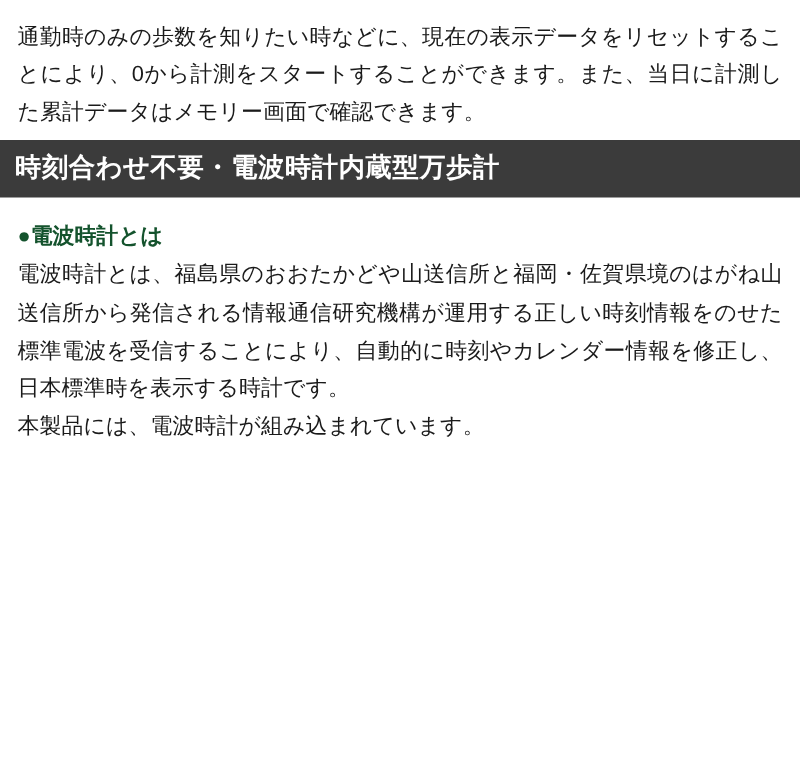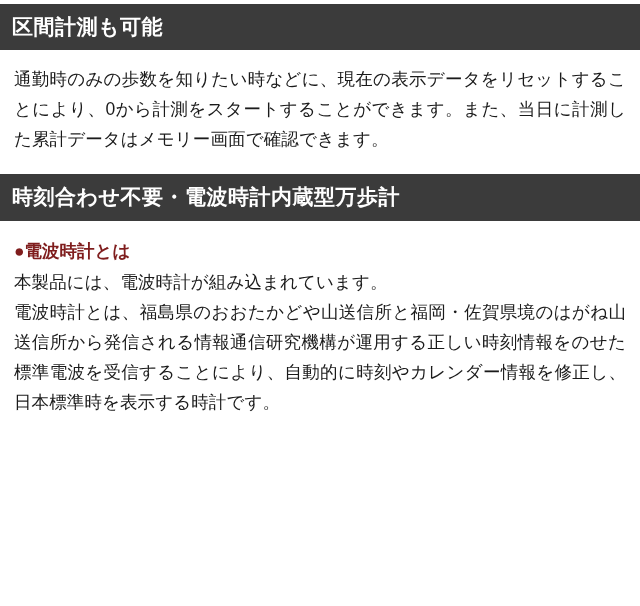--- a/index.html
+++ b/index.html
@@ -27,70 +27,69 @@
     font-weight: bold;
     letter-spacing: 0.5px;
     padding: 10px 12px 11px 12px;
     box-sizing: border-box;
     line-height: 1.2;
   }
   .heading-1 {
     margin-top: 4px;
   }
   .heading-2 {
-    margin-top: 14px;
+    margin-top: 2px;
   }
   .body-block {
     padding: 14px 14px 6px 14px;
     box-sizing: border-box;
   }
   .body-text {
     font-size: 17.5px;
     line-height: 1.72;
     color: #1a1a1a;
     letter-spacing: 0.1px;
     text-align: justify;
     text-justify: inter-character;
   }
   .sub-heading {
     font-size: 17.5px;
     font-weight: bold;
     line-height: 1.6;
-    color: #7f1d1d;
+    color: #14532d;
     margin: 0 0 2px 0;
   }
   .para {
     margin: 0;
   }
   .gap-md {
     height: 16px;
   }
   .block-2 {
     padding: 16px 14px 4px 14px;
   }
 </style>
 </head>
 <body>
 
 <div class="page">
 
-  <div class="section-heading heading-1">区間計測も可能</div>
 
   <div class="body-block">
     <p class="body-text para">通勤時のみの歩数を知りたい時などに、現在の表示データをリセットすることにより、0から計測をスタートすることができます。また、当日に計測した累計データはメモリー画面で確認できます。</p>
   </div>
 
   <div class="section-heading heading-2">時刻合わせ不要・電波時計内蔵型万歩計</div>
 
   <div class="body-block block-2">
 
     <div>
       <div class="sub-heading">●電波時計とは</div>
+      <p class="body-text para">電波時計とは、福島県のおおたかどや山送信所と福岡・佐賀県境のはがね山送信所から発信される情報通信研究機構が運用する正しい時刻情報をのせた標準電波を受信することにより、自動的に時刻やカレンダー情報を修正し、日本標準時を表示する時計です。</p>
       <p class="body-text para">本製品には、電波時計が組み込まれています。</p>
-      <p class="body-text para">電波時計とは、福島県のおおたかどや山送信所と福岡・佐賀県境のはがね山送信所から発信される情報通信研究機構が運用する正しい時刻情報をのせた標準電波を受信することにより、自動的に時刻やカレンダー情報を修正し、日本標準時を表示する時計です。</p>
     </div>
 
     <div class="gap-md"></div>
 
     <div>
     </div>
 
   </div>
 
 </div>

